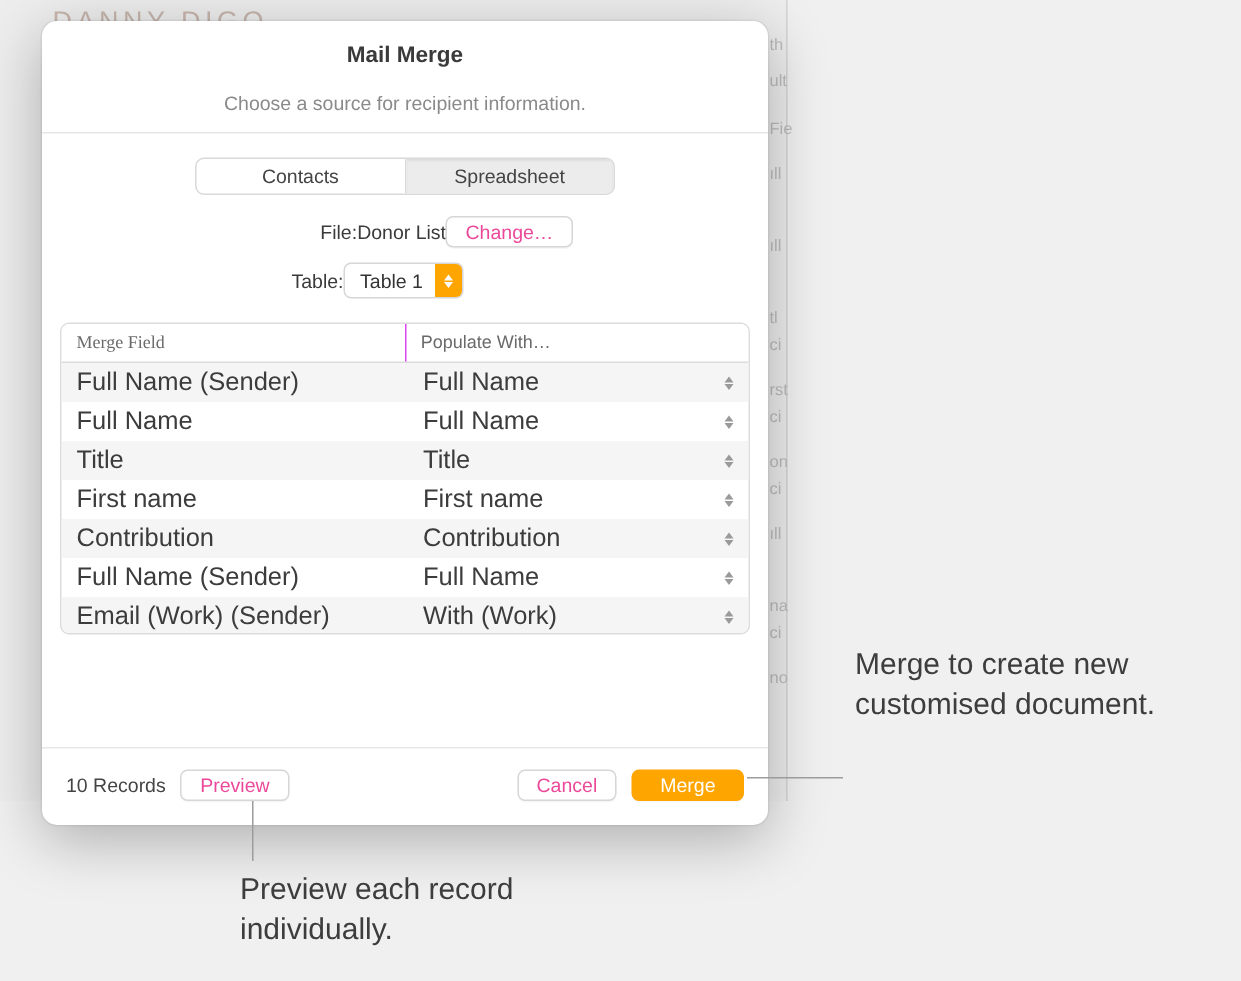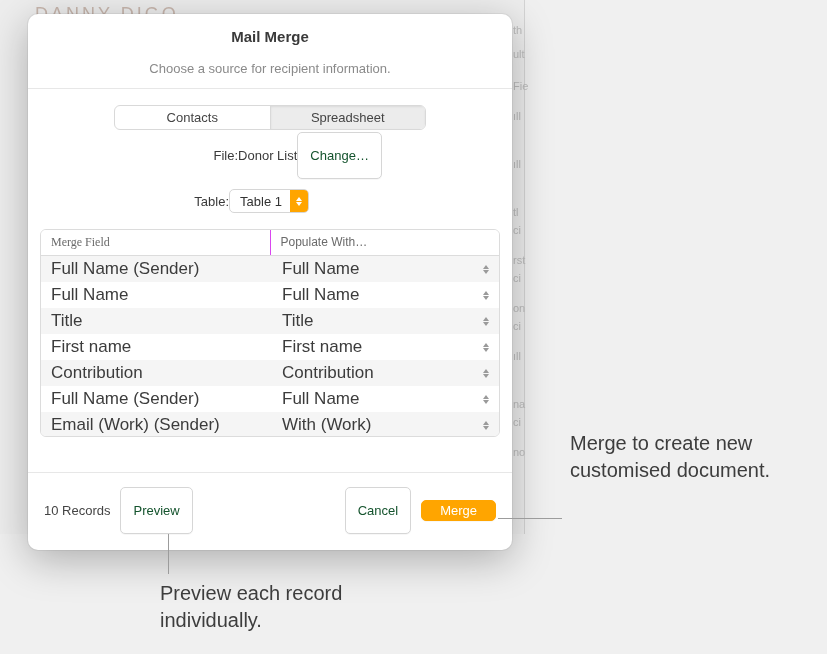--- a/index.html
+++ b/index.html
@@ -40,22 +40,22 @@
   .dlg-header {
     text-align: center;
     padding: 14px 20px 12px;
     border-bottom: 1px solid #e7e7e7;
   }
   .dlg-title { font-size: 15px; font-weight: 600; color: #3a3a3a; margin-bottom: 16px; }
   .dlg-sub { font-size: 13px; color: #8a8a8a; }
   .dlg-body { padding: 16px 8px 0; flex: 1; display: flex; flex-direction: column; }
   .seg {
     display: flex;
-    width: 312px;
-    margin: 0 auto 2px;
+    width: 280px;
+    margin: 0 auto 14px;
     border: 1px solid #d9d9d9;
     border-radius: 6px;
     overflow: hidden;
     background: #fff;
   }
   .seg > div {
     flex: 1;
     text-align: center;
     padding: 4px 0;
     font-size: 13px;
@@ -75,23 +75,23 @@
     font-size: 13px;
   }
   .form-row .lbl { width: 110px; text-align: right; color: #3a3a3a; font-weight: 500; }
   .form-row .val { color: #3a3a3a; }
   .btn {
     display: inline-flex;
     align-items: center;
     border: 1px solid #d6d6d6;
     background: #fff;
     border-radius: 5px;
-    padding: 15px 12px;
-    font-size: 13px;
-    color: #14532d;
+    padding: 2px 12px;
+    font-size: 13px;
+    color: #ec4899;
     box-shadow: 0 1px 0 rgba(0,0,0,0.03);
     cursor: default;
   }
   .select {
     display: inline-flex;
     align-items: center;
     border: 1px solid #d6d6d6;
     border-radius: 5px;
     background: #fff;
     font-size: 13px;

